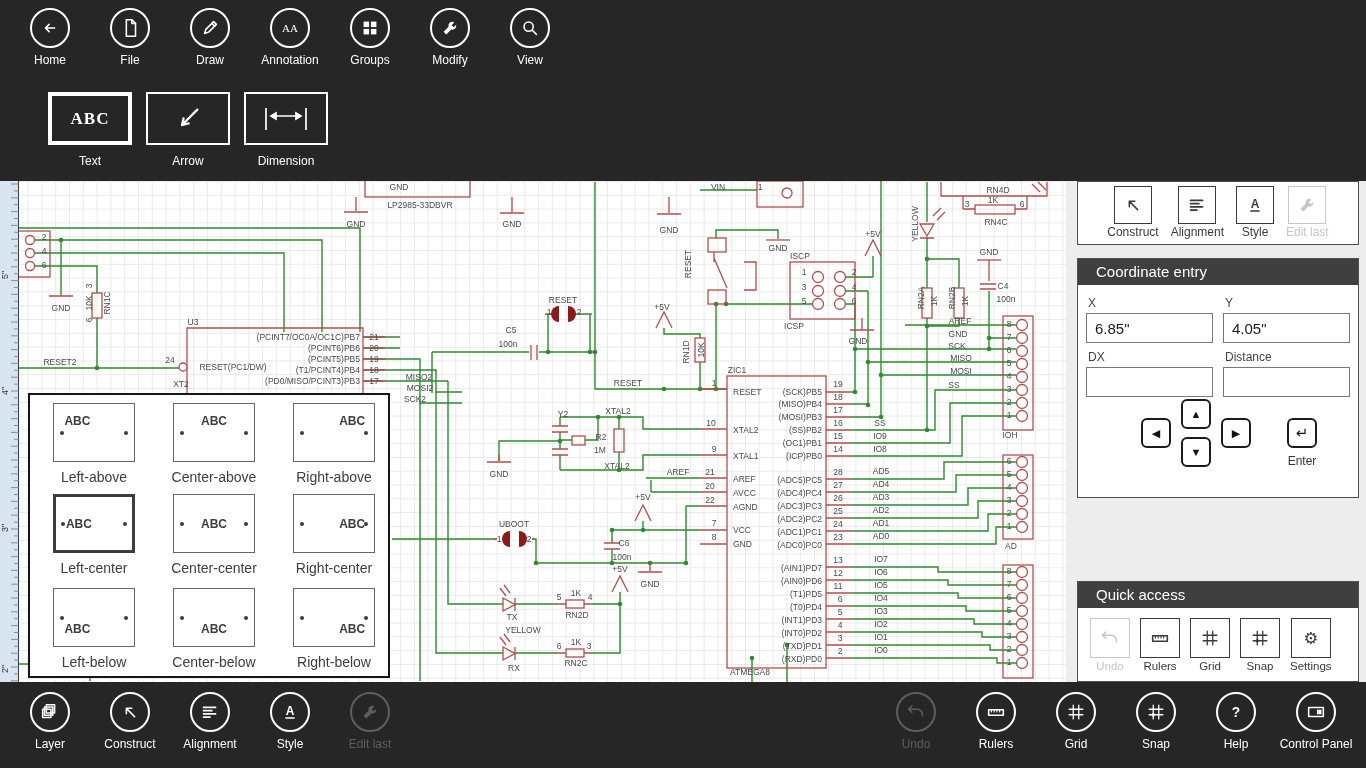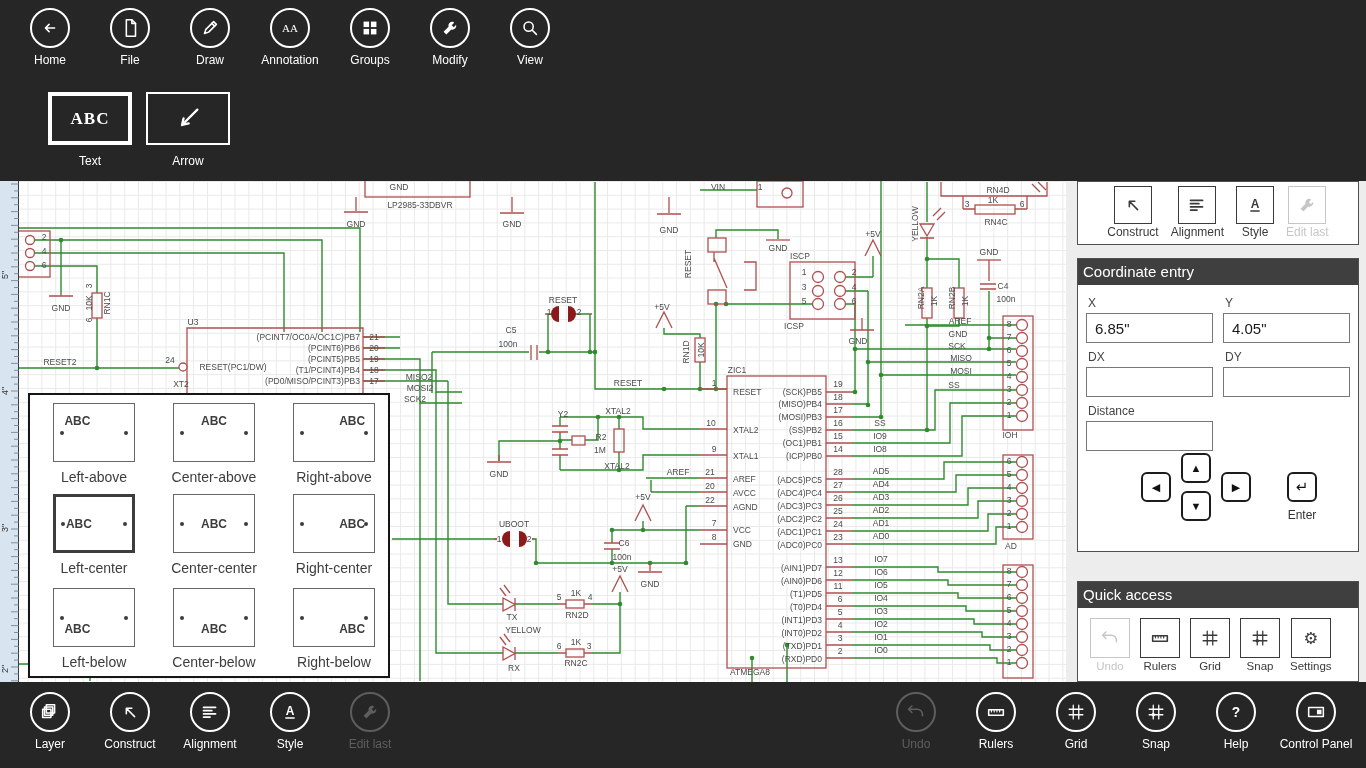--- a/index.html
+++ b/index.html
@@ -55,21 +55,21 @@
   .h-left { left:13%; }
   .h-center { left:50%; }
   .h-center.v-above { transform:translate(-50%,-50%); }
   .h-center.v-center { transform:translate(-50%,-50%); }
   .h-center.v-below { transform:translate(-50%,-50%); }
   .h-right { right:11%; }
 
   
   #rpanel { position:absolute; left:1066px; top:181px; width:300px; height:501px; background:#ededed; z-index:4; }
   .pbox { position:absolute; left:11px; width:282px; background:#fff; border:1.5px solid #4f4f4f; }
-  .phead { height:26px; background:#3f3f3f; color:#fff; font-size:15px; line-height:26px; padding-left:5px; }
+  .phead { height:26px; background:#3f3f3f; color:#fff; font-size:15px; line-height:26px; padding-left:18px; }
   #minibar { top:0; height:64px; display:flex; justify-content:center; gap:12px; padding-top:4px; }
   .sqitem { display:flex; flex-direction:column; align-items:center; }
   .sq { width:38px; height:38px; border:1.5px solid currentColor; background:#fff; display:flex; align-items:center; justify-content:center; }
   .sqitem .lbl { font-size:12px; margin-top:1px; color:currentColor; white-space:nowrap; }
   .dk { color:#3a3a3a; } .ltdis { color:#c6c6c6; }
   #coordbox { top:77px; }
   .coordgrid { display:grid; grid-template-columns:1fr 1fr; column-gap:10px; padding:4px 8px 0 8px; }
   .fld .flbl { font-size:12px; color:#444; margin:7px 0 3px 2px; }
   .fld input { width:100%; height:30px; border:1px solid #787878; font-size:15px; padding-left:8px;
     font-family:inherit; color:#1a1a1a; background:#fff; outline:none; }
@@ -659,21 +659,20 @@
           </div>
     <div class="lbl">Edit last</div>
         </div>
       </div>
     <div class="pbox" id="coordbox">
       <div class="phead">Coordinate entry</div>
       <div class="coordgrid" id="coordfields">
           <div class="fld"><div class="flbl">X</div><input type="text" value="6.85&quot;" style=""></div>
           <div class="fld"><div class="flbl">Y</div><input type="text" value="4.05&quot;" style=""></div>
           <div class="fld"><div class="flbl">DX</div><input type="text" style=""></div>
-          <div class="fld"><div class="flbl">DY</div><input type="text" style=""></div>
           <div class="fld"><div class="flbl">Distance</div><input type="text" style=""></div>
         </div>
       <div id="dpadarea">
         <div id="dpadbtns">
             <div class="dbtn" style="left: 63px; top: 21px;">◀</div>
             <div class="dbtn" style="left: 103px; top: 2px;">▲</div>
             <div class="dbtn" style="left: 103px; top: 40px;">▼</div>
             <div class="dbtn" style="left: 143px; top: 21px;">▶</div>
           </div>
         <div class="dbtn" id="enterbtn" style="left:209px; top:21px; font-size:15px;">↵</div>
@@ -805,20 +804,30 @@
           <div class="lbl">Text</div>
         </div>
         <div class="toolitem">
           <div class="toolbox">
             <svg class="ic" width="32" height="32" viewBox="0 0 24 24" fill="none" stroke="currentColor" stroke-width="1.7" stroke-linecap="round" stroke-linejoin="round">
               <path d="M19 5L7.5 16.5M7.5 16.5l1.2-5M7.5 16.5l5-1.2"></path>
             </svg>
           </div>
           <div class="lbl">Arrow</div>
         </div>
+        <div class="toolitem">
+          <div class="toolbox">
+            <svg class="ic" width="52" height="30" viewBox="0 0 52 30" fill="none" stroke="currentColor" stroke-width="1.7">
+              <path d="M6 4v22M46 4v22M11 12h30"></path>
+              <path d="M11 12l5-3v6z" fill="currentColor"></path>
+              <path d="M41 12l-5-3v6z" fill="currentColor"></path>
+            </svg>
+          </div>
+          <div class="lbl">Dimension</div>
+        </div>
       </div>
   </div>
   <div class="seam"></div>
 
   <div class="bottombar">
     <div class="cirrow" id="botleft" style="left:10px; top:10px;">
         <div class="ciritem en">
           <div class="circle">
             <svg class="ic" width="22" height="22" viewBox="0 0 24 24" fill="none" stroke="currentColor" stroke-width="1.7" stroke-linecap="round" stroke-linejoin="round">
               <rect x="8" y="4" width="9" height="9"></rect>

